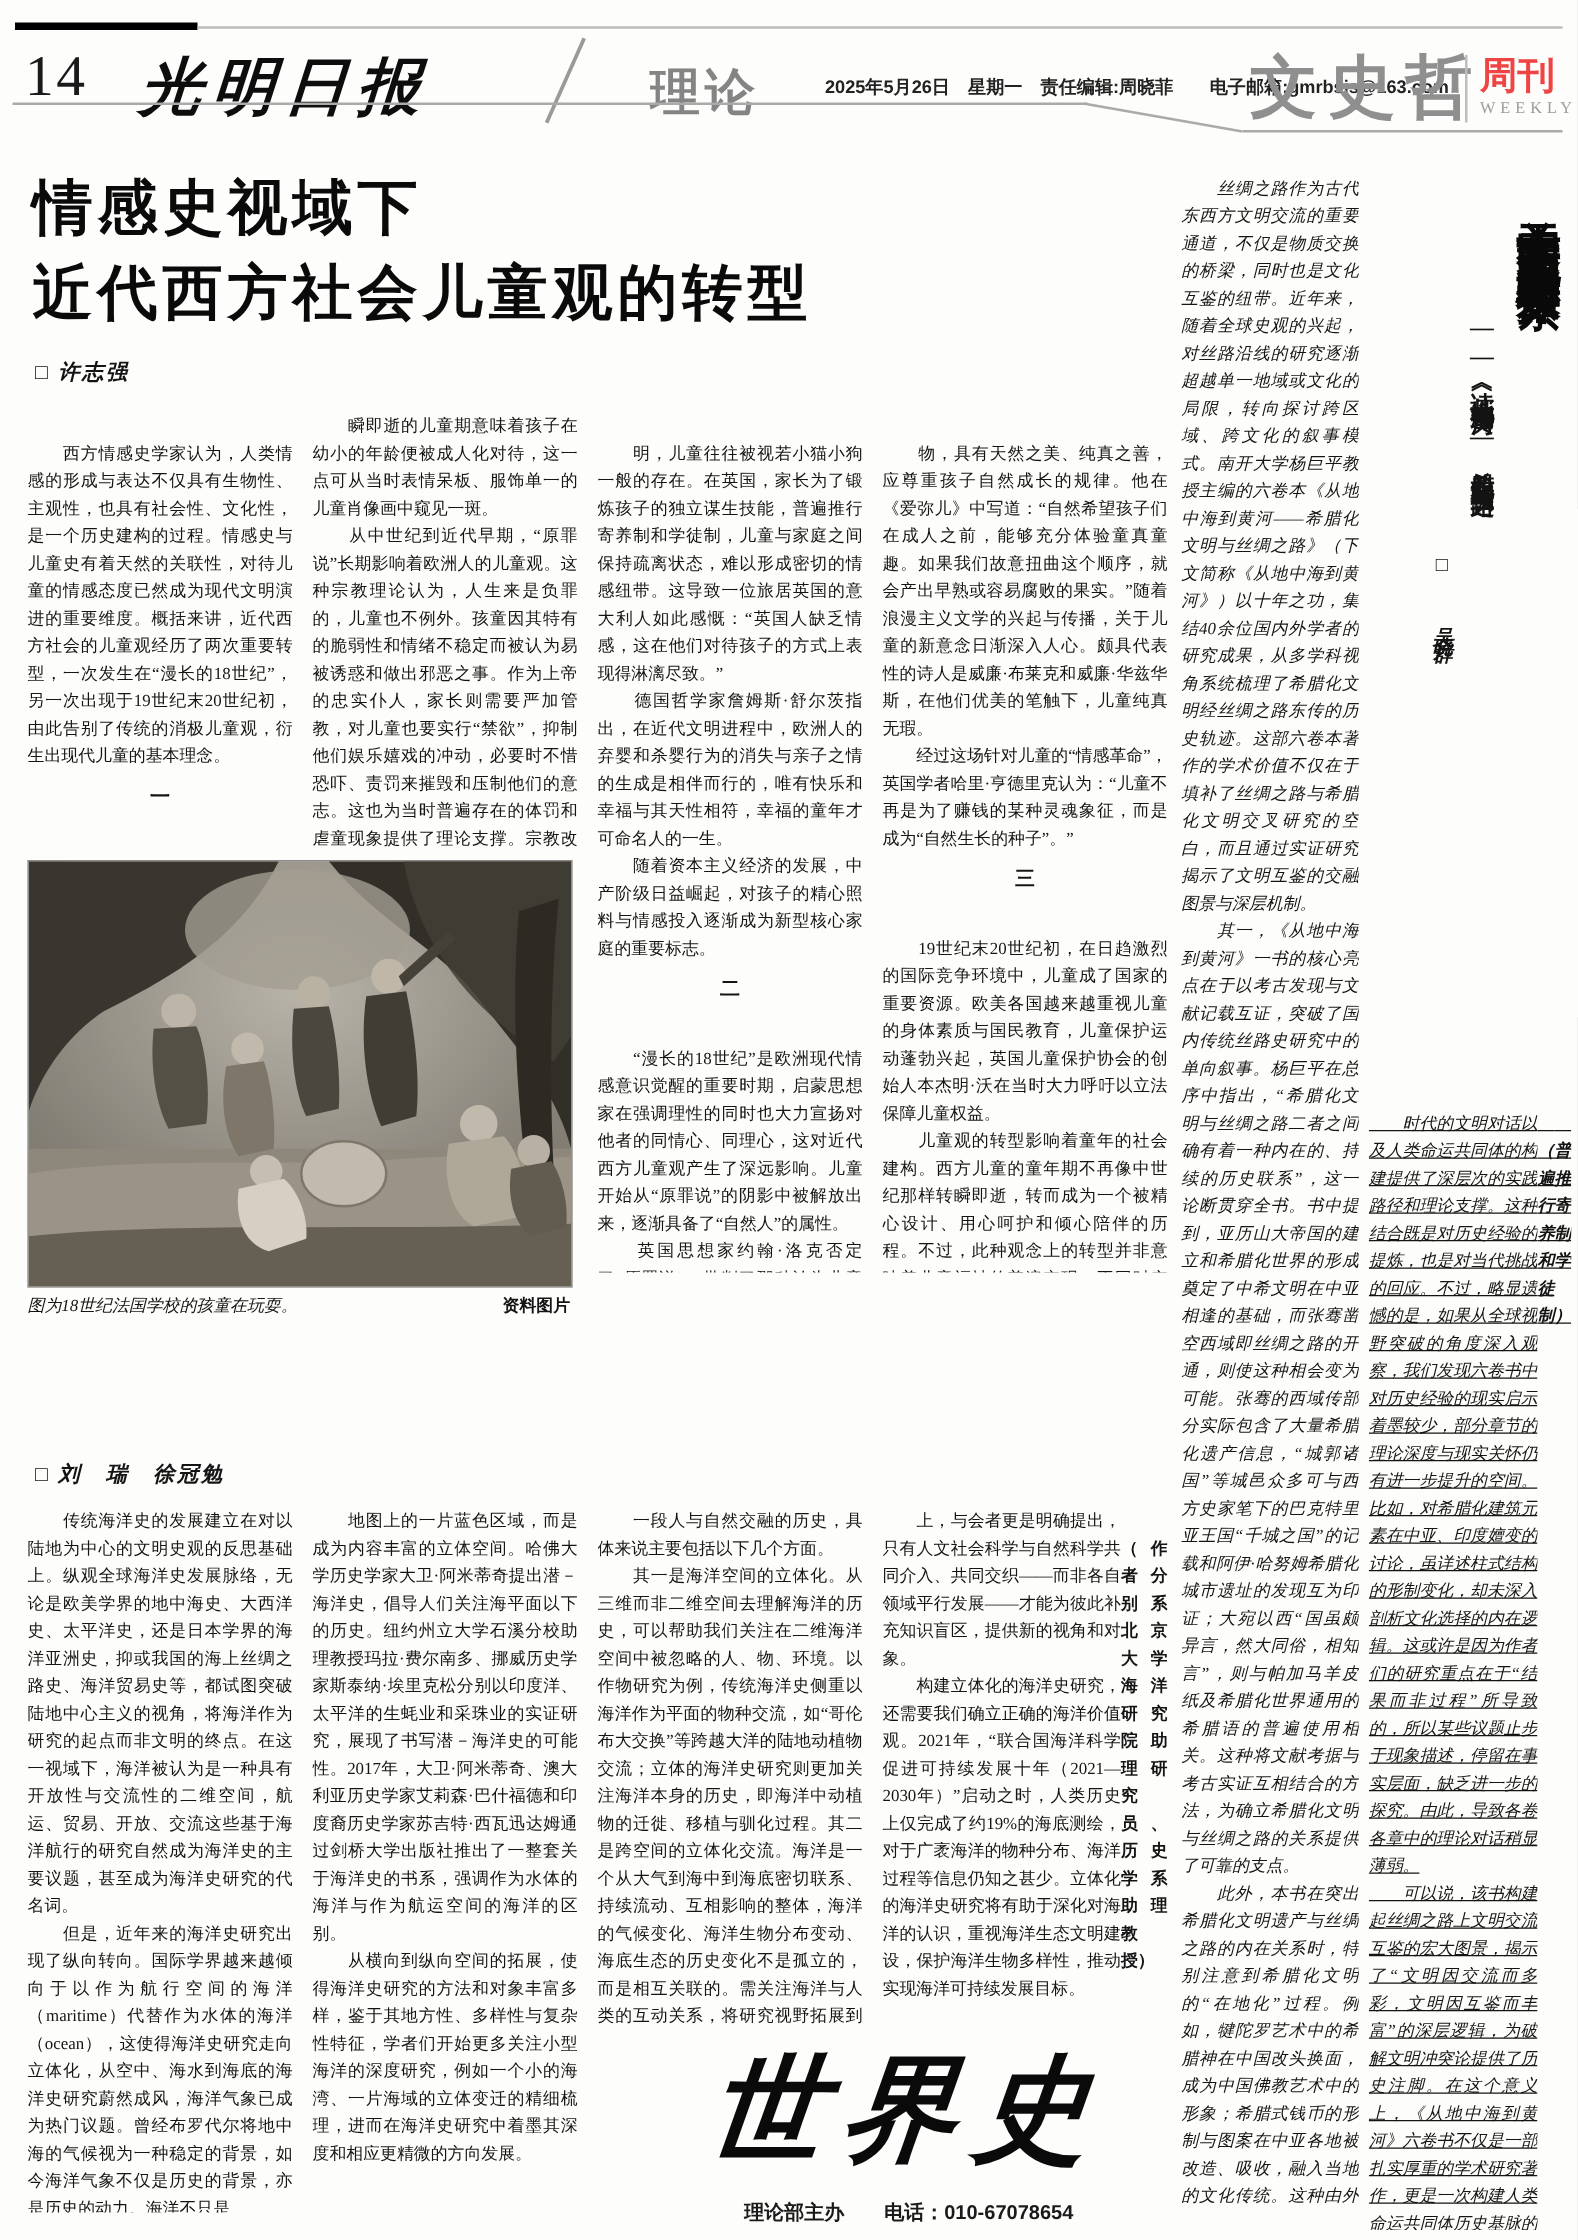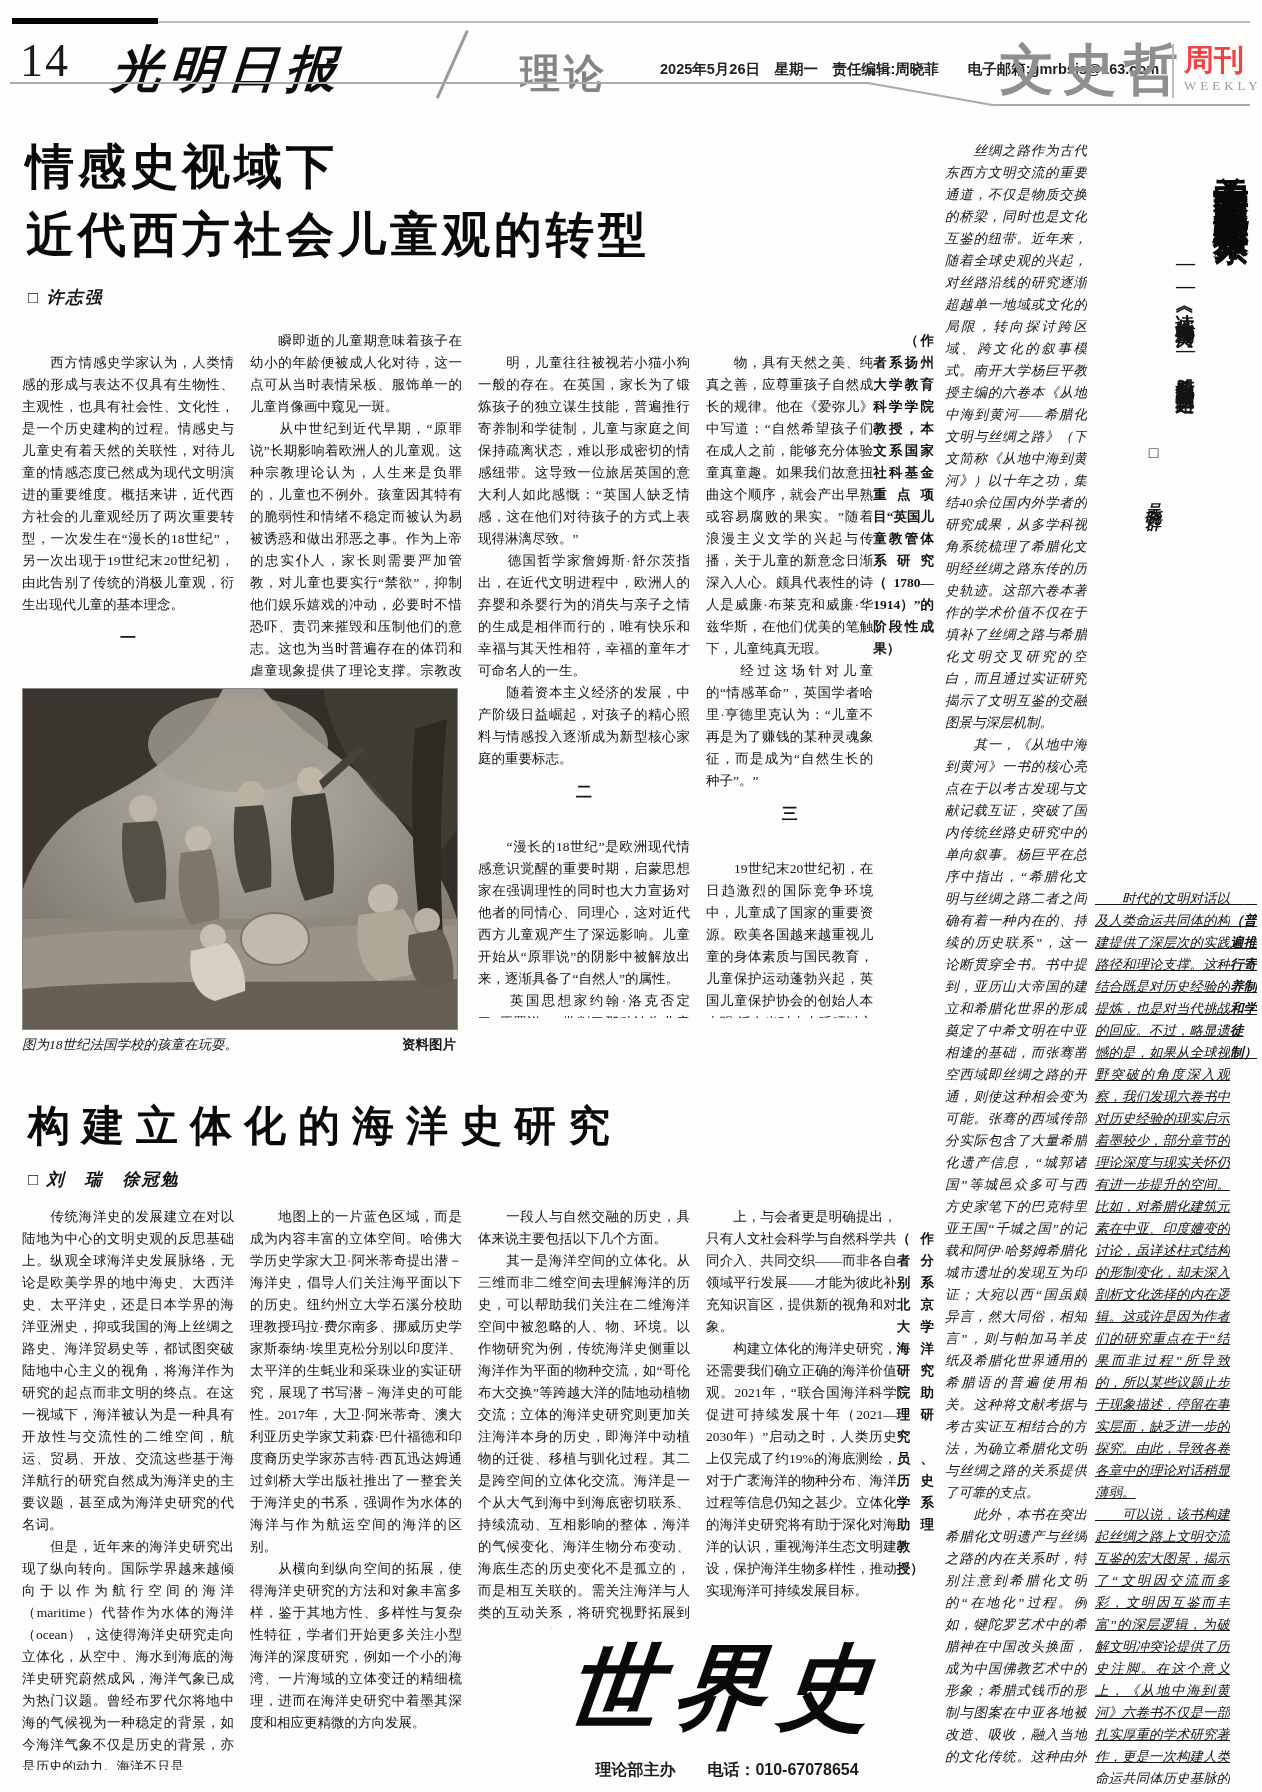--- a/index.html
+++ b/index.html
@@ -102,21 +102,20 @@
   </div>
 
   <div class="abs body-col col-flex" style="left:706px;top:330px;width:228px;height:688px;">
     <div class="fill">
       <span>　　物，具有天然之美、纯真之善，应尊重孩子自然成长的规律。他在《爱弥儿》中写道：“自然希望孩子们在成人之前，能够充分体验童真童趣。如果我们故意扭曲这个顺序，就会产出早熟或容易腐败的果实。”随着浪漫主义文学的兴起与传播，关于儿童的新意念日渐深入人心。颇具代表性的诗人是威廉·布莱克和威廉·华兹华斯，在他们优美的笔触下，儿童纯真无瑕。
 　　经过这场针对儿童的“情感革命”，英国学者哈里·亨德里克认为：“儿童不再是为了赚钱的某种灵魂象征，而是成为“自然生长的种子”。”</span>
       <span class="section-head">三</span>
       <span>　　19世纪末20世纪初，在日趋激烈的国际竞争环境中，儿童成了国家的重要资源。欧美各国越来越重视儿童的身体素质与国民教育，儿童保护运动蓬勃兴起，英国儿童保护协会的创始人本杰明·沃在当时大力呼吁以立法保障儿童权益。</span>
       <span>　　儿童观的转型影响着童年的社会建构。西方儿童的童年期不再像中世纪那样转瞬即逝，转而成为一个被精心设计、用心呵护和倾心陪伴的历程。不过，此种观念上的转型并非意味着儿童福祉的普遍实现，不同时空境遇中的儿童往往经历着不同的成长困境和社会文化羁绊，即便今天的孩童亦不例外。</span>
     </div>
-    <div class="credit">　　（作者系扬州大学教育科学学院教授，本文系国家社科基金重点项目“英国儿童教管体系研究（1780—1914）”的阶段性成果）</div>
   </div>
 
   <div class="abs art-img" style="left:22px;top:688px;width:434px;height:340px;">
     <svg width="434" height="340" viewBox="0 0 434 340">
       <defs>
         <radialGradient id="sky" cx="50%" cy="30%" r="60%">
           <stop offset="0%" stop-color="#cdc8bd"></stop>
             <stop offset="100%" stop-color="#8f8a80"></stop>
         </radialGradient>
       </defs>
@@ -155,21 +154,20 @@
       <path d="M168,262 C164,290 176,308 192,312 L222,302 C224,280 212,260 204,254 Z" fill="#efe8da"></path>
 
       <rect x="0" y="0" width="434" height="340" fill="#201d18" opacity="0.12"></rect>
     </svg>
   </div>
   <div class="abs caption-row" style="left:22px;top:1036px;width:434px;">
     <span>图为18世纪法国学校的孩童在玩耍。</span>
     <span class="caption-credit">资料图片</span>
   </div>
 
-  <div class="abs headline-ocean" style="left:28px;top:1098px;">构建立体化的海洋史研究</div>
   <div class="abs byline" style="left:28px;top:1168px;">□ 刘　瑞　徐冠勉</div>
 
   <div class="abs body-col" style="left:22px;top:1206px;width:212px;height:564px;">　　传统海洋史的发展建立在对以陆地为中心的文明史观的反思基础上。纵观全球海洋史发展脉络，无论是欧美学界的地中海史、大西洋史、太平洋史，还是日本学界的海洋亚洲史，抑或我国的海上丝绸之路史、海洋贸易史等，都试图突破陆地中心主义的视角，将海洋作为研究的起点而非文明的终点。在这一视域下，海洋被认为是一种具有开放性与交流性的二维空间，航运、贸易、开放、交流这些基于海洋航行的研究自然成为海洋史的主要议题，甚至成为海洋史研究的代名词。
 　　但是，近年来的海洋史研究出现了纵向转向。国际学界越来越倾向于以作为航行空间的海洋（maritime）代替作为水体的海洋（ocean），这使得海洋史研究走向立体化，从空中、海水到海底的海洋史研究蔚然成风，海洋气象已成为热门议题。曾经布罗代尔将地中海的气候视为一种稳定的背景，如今海洋气象不仅是历史的背景，亦是历史的动力。海洋不只是</div>
   <div class="abs body-col" style="left:250px;top:1206px;width:212px;height:564px;">　　地图上的一片蓝色区域，而是成为内容丰富的立体空间。哈佛大学历史学家大卫·阿米蒂奇提出潜－海洋史，倡导人们关注海平面以下的历史。纽约州立大学石溪分校助理教授玛拉·费尔南多、挪威历史学家斯泰纳·埃里克松分别以印度洋、太平洋的生蚝业和采珠业的实证研究，展现了书写潜－海洋史的可能性。2017年，大卫·阿米蒂奇、澳大利亚历史学家艾莉森·巴什福德和印度裔历史学家苏吉特·西瓦迅达姆通过剑桥大学出版社推出了一整套关于海洋史的书系，强调作为水体的海洋与作为航运空间的海洋的区别。
 　　从横向到纵向空间的拓展，使得海洋史研究的方法和对象丰富多样，鉴于其地方性、多样性与复杂性特征，学者们开始更多关注小型海洋的深度研究，例如一个小的海湾、一片海域的立体变迁的精细梳理，进而在海洋史研究中着墨其深度和相应更精微的方向发展。</div>
   <div class="abs body-col" style="left:478px;top:1206px;width:212px;height:422px;">　　一段人与自然交融的历史，具体来说主要包括以下几个方面。
 　　其一是海洋空间的立体化。从三维而非二维空间去理解海洋的历史，可以帮助我们关注在二维海洋空间中被忽略的人、物、环境。以作物研究为例，传统海洋史侧重以海洋作为平面的物种交流，如“哥伦布大交换”等跨越大洋的陆地动植物交流；立体的海洋史研究则更加关注海洋本身的历史，即海洋中动植物的迁徙、移植与驯化过程。其二是跨空间的立体化交流。海洋是一个从大气到海中到海底密切联系、持续流动、互相影响的整体，海洋的气候变化、海洋生物分布变动、海底生态的历史变化不是孤立的，而是相互关联的。需关注海洋与人类的互动关系，将研究视野拓展到海洋的整个立体空间。
 　　其三是跨学科的立体化交流。海洋史研究需要突破人文社会科学与自然科学的边界，将文本史料、多物种民族志与实验室数据一起作为研究资料。如此一来，大量自然科学研究成果将作为新史料进入海洋史研究的视野。同时，我们也需要海洋自然科学知识的介入，进而帮助我们解读这些新史</div>
 

